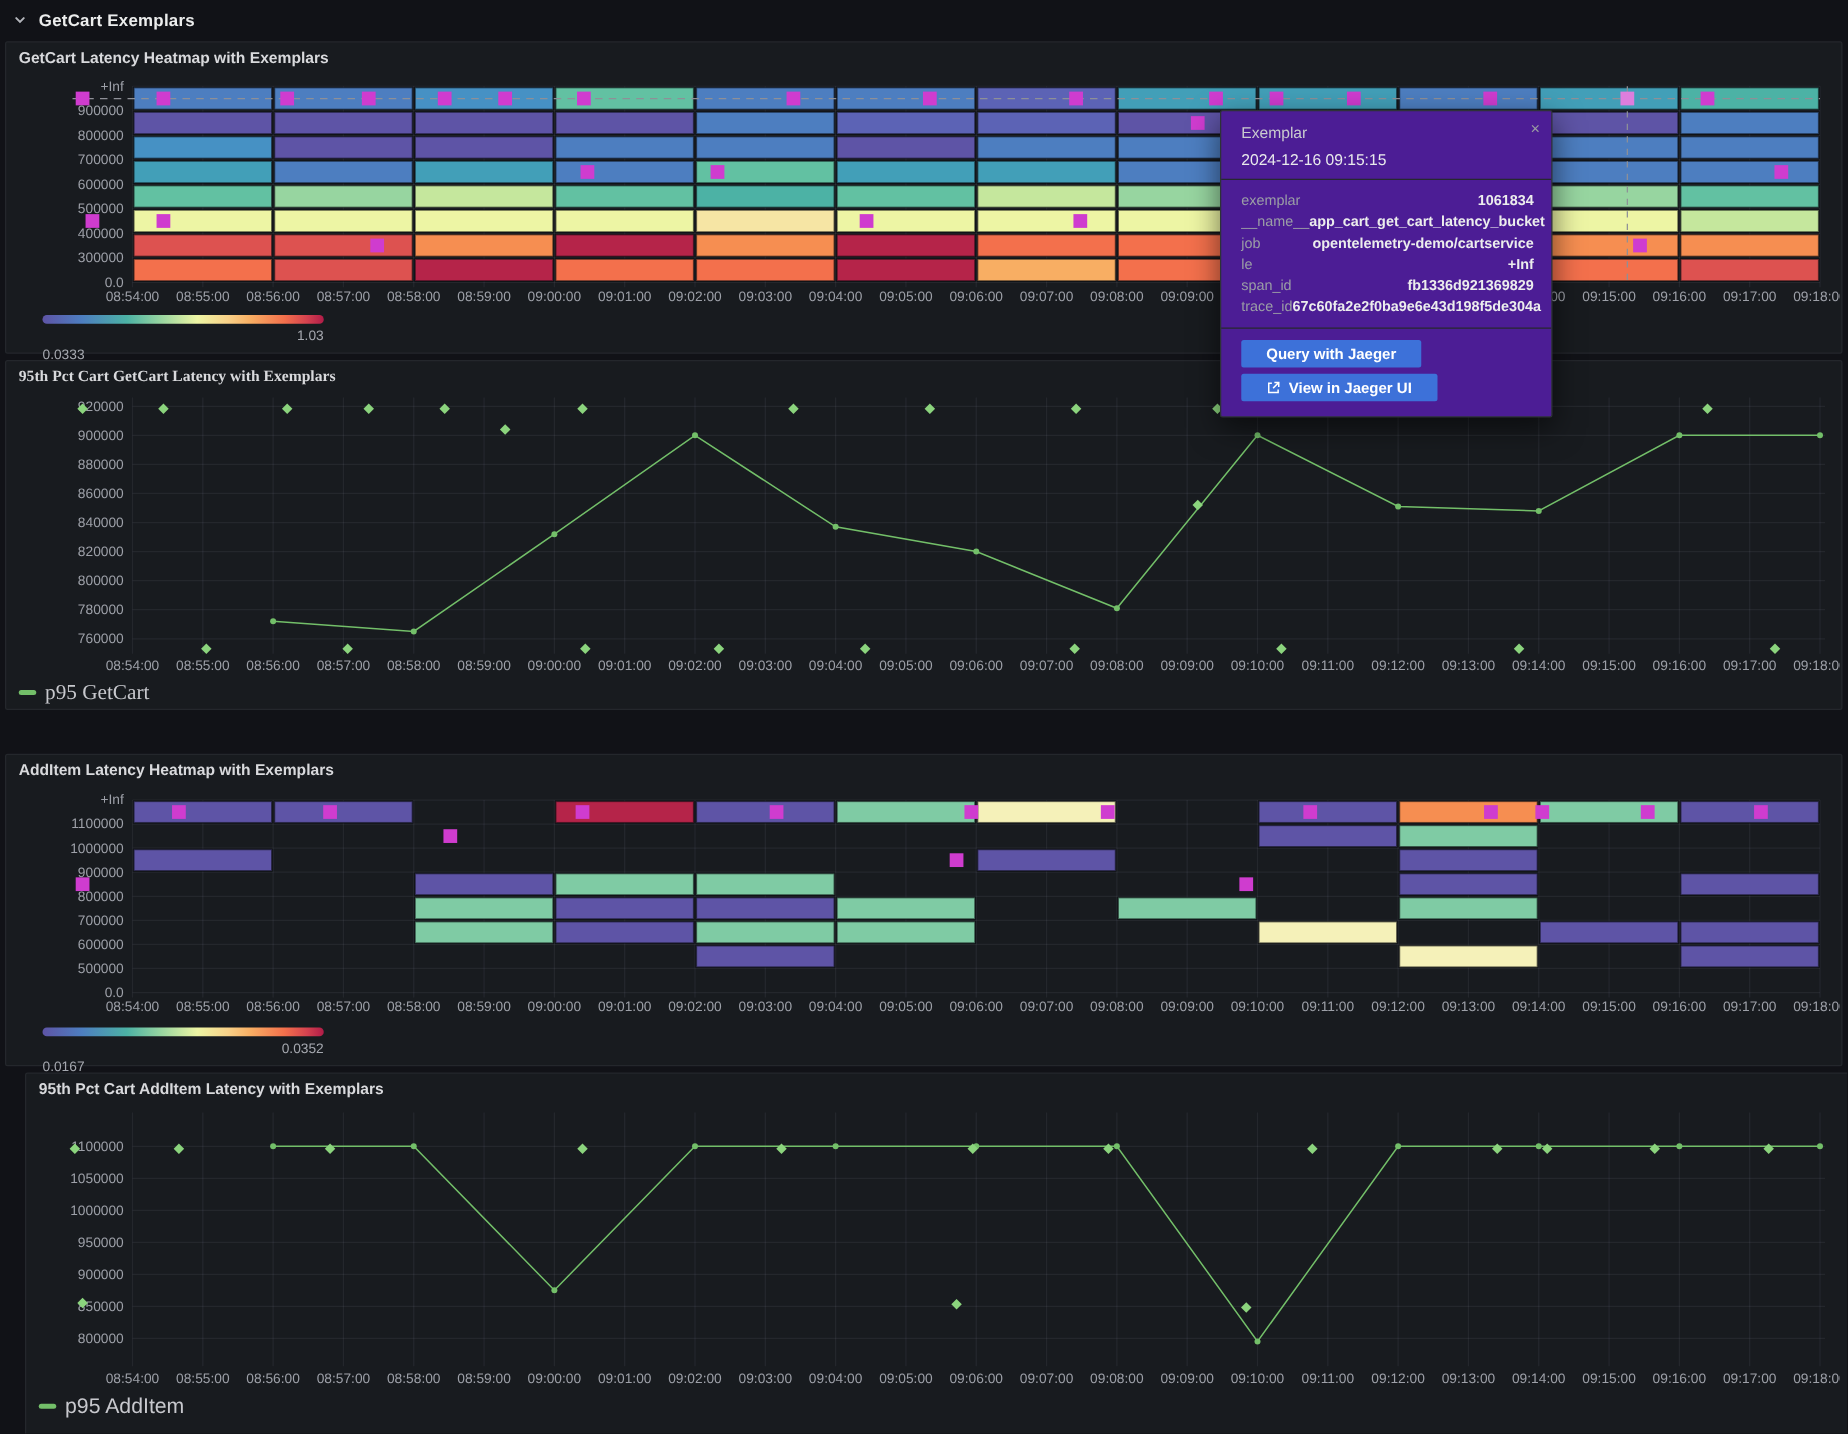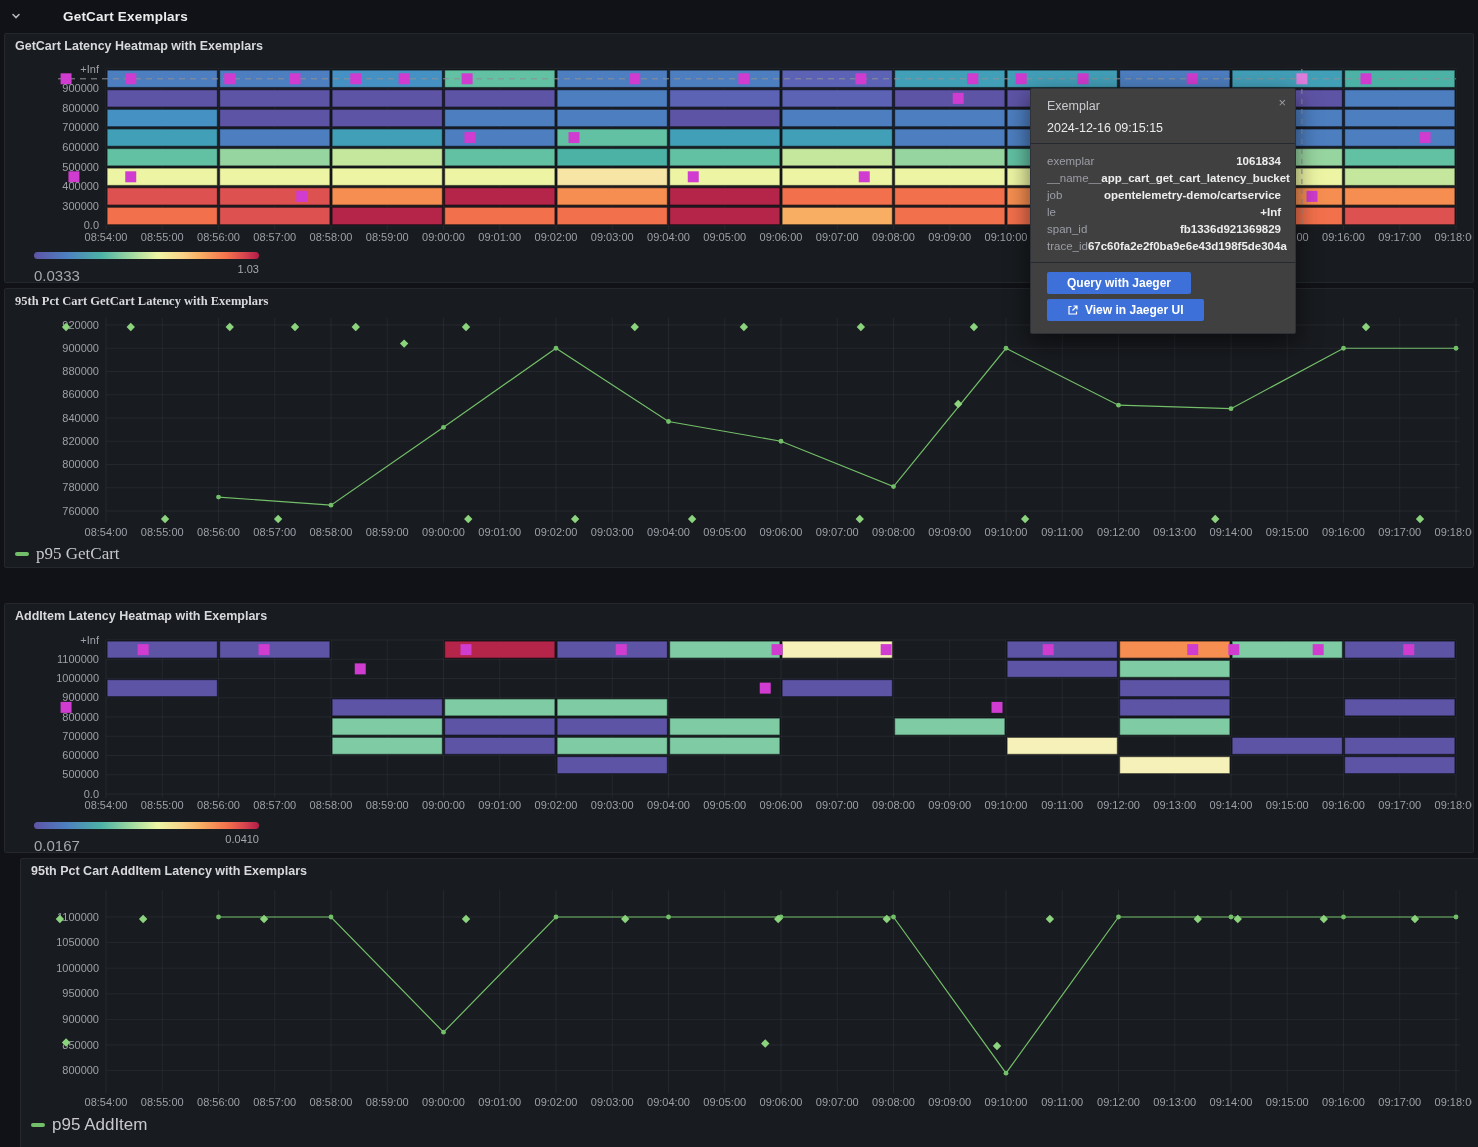--- a/index.html
+++ b/index.html
@@ -1,32 +1,32 @@
 <!DOCTYPE html>
 <html><head>
 <meta charset="utf-8">
 <style>
   html,body{margin:0;padding:0;background:#111217;}
   .page{position:relative;width:1478px;height:1147px;background:#111217;overflow:hidden;
         font-family:"Liberation Sans",sans-serif;-webkit-font-smoothing:antialiased;}
   .row-header{position:absolute;left:0;width:1478px;height:28px;display:flex;align-items:center;cursor:pointer;}
   .row-header .chev{margin-left:10px;margin-right:9px;}
-  .row-header .rh-label{color:#eceded;font-size:13.5px;font-weight:700;letter-spacing:.2px;margin-left:32px;}
+  .row-header .rh-label{color:#eceded;font-size:13.5px;font-weight:700;letter-spacing:.2px;}
   .panel{position:absolute;background:#181b1f;border:1px solid #24272c;border-radius:2px;box-sizing:border-box;}
   .panel-title{position:absolute;left:10px;top:5px;color:#d8d9dc;font-size:12.5px;font-weight:700;white-space:nowrap;text-align:right;}
   .colorbar{position:absolute;left:29px;}
   .colorbar .bar{width:225px;height:7px;border-radius:4px;
      background:linear-gradient(90deg,#5e54a6 0%,#4d7ec0 14%,#4cb2a5 30%,#97d5a0 42%,#edf5a4 55%,#f8d188 66%,#f8ae63 74%,#f3704c 86%,#d5424f 94%,#b01c48 100%);}
-  .colorbar .cb-min{position:absolute;left:0;top:15px;color:#a5a8af;font-size:15px;}
+  .colorbar .cb-min{position:absolute;left:0;top:26px;color:#a5a8af;font-size:11px;}
   .colorbar .cb-max{position:absolute;right:0;top:11px;color:#a5a8af;font-size:11px;}
   .legend-item{position:absolute;display:flex;align-items:center;gap:7px;cursor:pointer;}
   .legend-swatch{width:14px;height:4px;border-radius:2px;background:#73bf69;}
   .legend-label{color:#c7c8cd;font-size:17px;}
   #chart-layer{position:absolute;left:0;top:0;z-index:5;pointer-events:none;}
-  .tooltip{position:absolute;left:1030px;top:88px;width:266px;z-index:10;background:#404040;
+  .tooltip{position:absolute;left:976px;top:88px;width:266px;z-index:10;background:#4c1d95;
      border:1px solid #2e3238;border-radius:2px;box-shadow:0 8px 24px rgba(0,0,0,.55);box-sizing:border-box;}
   .tt-head{padding:10px 14px 8px 16px;position:relative;border-bottom:1px solid #26292f;}
   .tt-title{color:#c9cacf;font-size:12.5px;}
   .tt-time{color:#e9eaec;font-size:12.5px;margin-top:8px;}
   .tt-close{position:absolute;right:9px;top:7px;color:#9a9ca2;font-size:13px;cursor:pointer;line-height:13px;}
   .tt-body{padding:8px 0;border-bottom:1px solid #26292f;}
   .tt-row{display:flex;justify-content:space-between;align-items:baseline;padding:2.5px 14px 2.5px 16px;}
   .tt-row .k{color:#9b9ea6;font-size:11.5px;}
   .tt-row .v{color:#eceded;font-size:11.5px;font-weight:700;text-align:right;white-space:nowrap;}
   .tt-actions{padding:9px 16px 12px 16px;display:flex;flex-direction:column;align-items:flex-start;gap:5px;}
@@ -60,21 +60,21 @@
       <span class="legend-swatch"></span>
       <span class="legend-label">p95 GetCart</span>
     </div>
   </div>
 
   <div class="panel" style="left:4px;top:603px;width:1470px;height:250px;">
     <div class="panel-title">AddItem Latency Heatmap with Exemplars</div>
     <div class="colorbar" style="top:218px">
       <div class="bar"></div>
       <span class="cb-min">0.0167</span>
-      <span class="cb-max">0.0410</span>
+      <span class="cb-max">0.0352</span>
     </div>
   </div>
 
   <div class="panel" style="left:20px;top:858px;width:1470px;height:351px;">
     <div class="panel-title">95th Pct Cart AddItem Latency with Exemplars</div>
     <div class="legend-item" style="left:10px;top:256px">
       <span class="legend-swatch"></span>
       <span class="legend-label">p95 AddItem</span>
     </div>
   </div>

